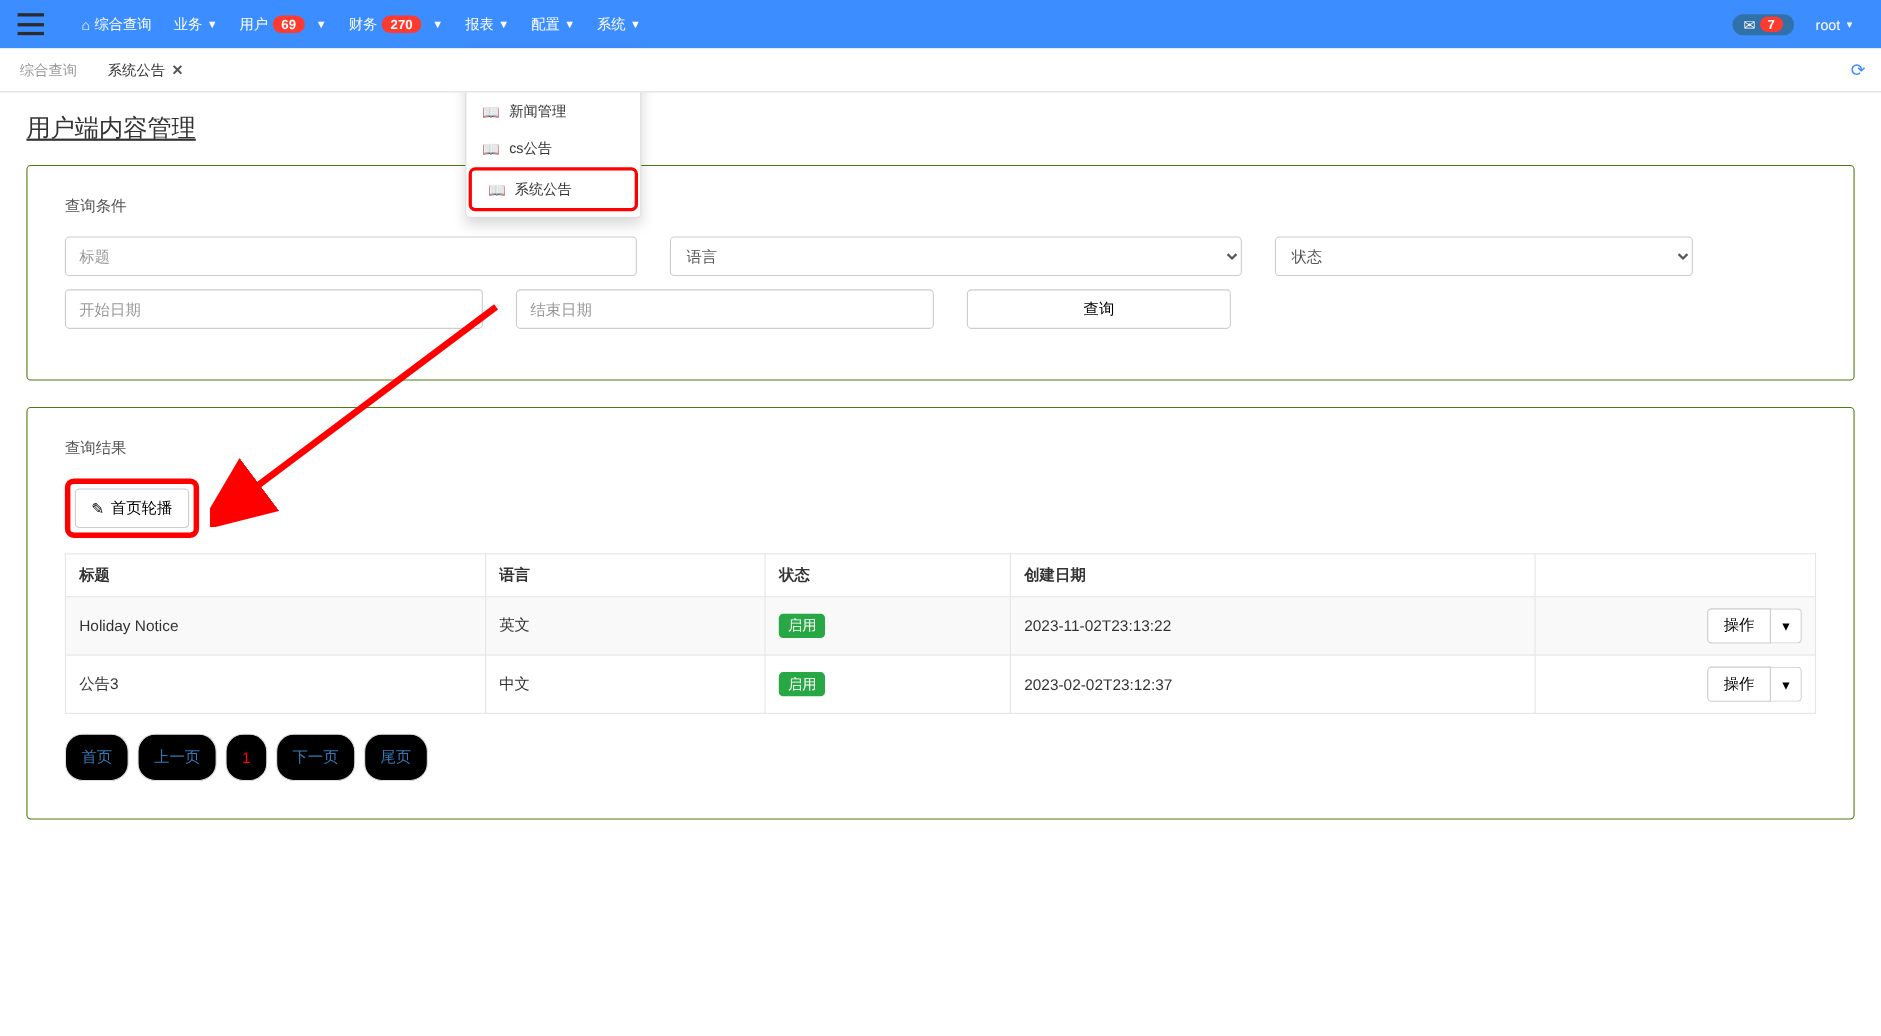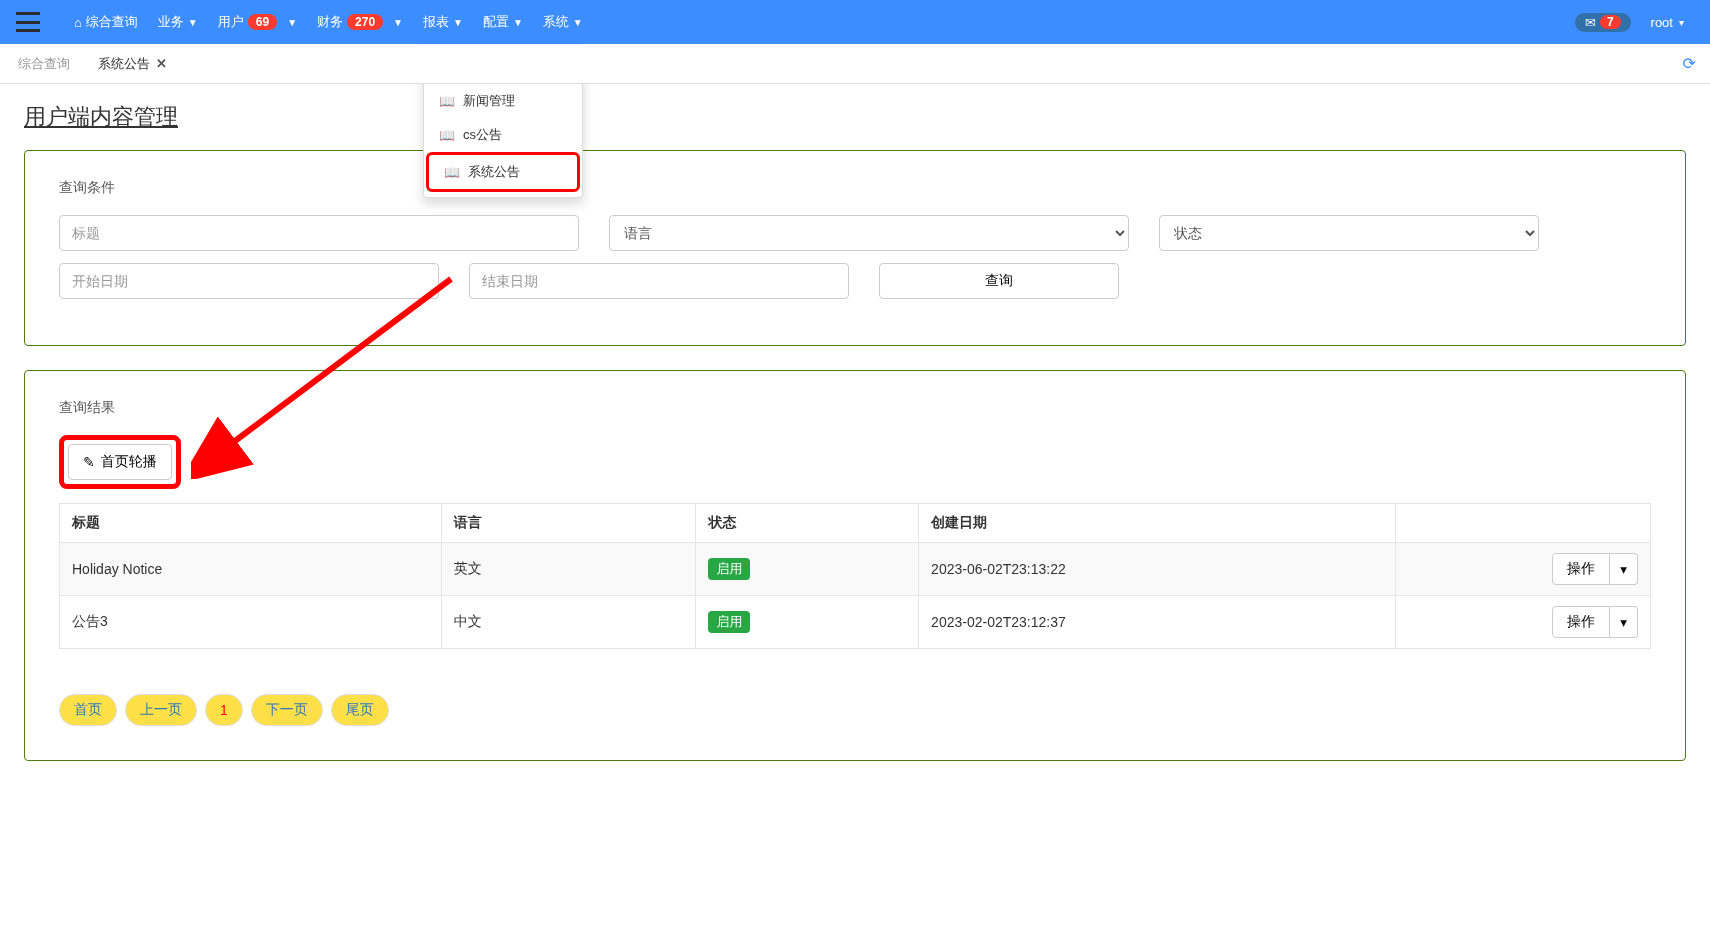--- a/index.html
+++ b/index.html
@@ -68,21 +68,21 @@
     .tag { display: inline-block; padding: 2px 8px; border-radius: 4px; color: #fff; font-size: 13px; }
     .tag-red { background: #ff3b30; }
     .tag-green { background: #28a745; }
     
     .btn-op-group { display: inline-flex; }
     .btn-op { height: 32px; border: 1px solid #ccc; background: #fff; padding: 0 14px; font-size: 14px; cursor: pointer; border-radius: 4px 0 0 4px; }
     .btn-op-drop { height: 32px; width: 28px; border: 1px solid #ccc; border-left: none; background: #fff; cursor: pointer; border-radius: 0 4px 4px 0; }
     
     
     .pagination { margin-top: 18px; display: flex; gap: 8px; }
-    .page-btn { height: 32px; padding: 0 14px; border: 1px solid #ddd; background: #fde047; border-radius: 16px; color: #337ab7; cursor: pointer; font-size: 14px; display: inline-flex; align-items: center; margin-top: 27px; }
+    .page-btn { height: 43px; padding: 0 14px; border: 1px solid #ddd; background: #000000; border-radius: 16px; color: #337ab7; cursor: pointer; font-size: 14px; display: inline-flex; align-items: center; }
     .page-btn.current { color: #ff0000; }
     
     
     .arrow-svg { position: absolute; pointer-events: none; }
     
     .col-title { width: 24%; }
     .col-lang { width: 16%; }
     .col-status { width: 14%; }
     .col-date { width: 30%; }
     .col-action { width: 16%; text-align: right !important; }
@@ -228,21 +228,21 @@
             <th class="col-status">状态</th>
             <th class="col-date">创建日期</th>
             <th class="col-action"></th>
           </tr>
         </thead>
         <tbody id="table-body">
             <tr>
     <td>Holiday Notice</td>
     <td>英文</td>
     <td><span class="tag tag-green">启用</span></td>
-    <td>2023-06-02T23:13:22</td>
+    <td>2023-11-02T23:13:22</td>
     <td class="col-action">
       <div class="btn-op-group">
         <button class="btn-op">操作</button>
         <button class="btn-op-drop"><span>▾</span></button>
       </div>
     </td>
   </tr>
             <tr>
     <td>公告3</td>
     <td>中文</td>

